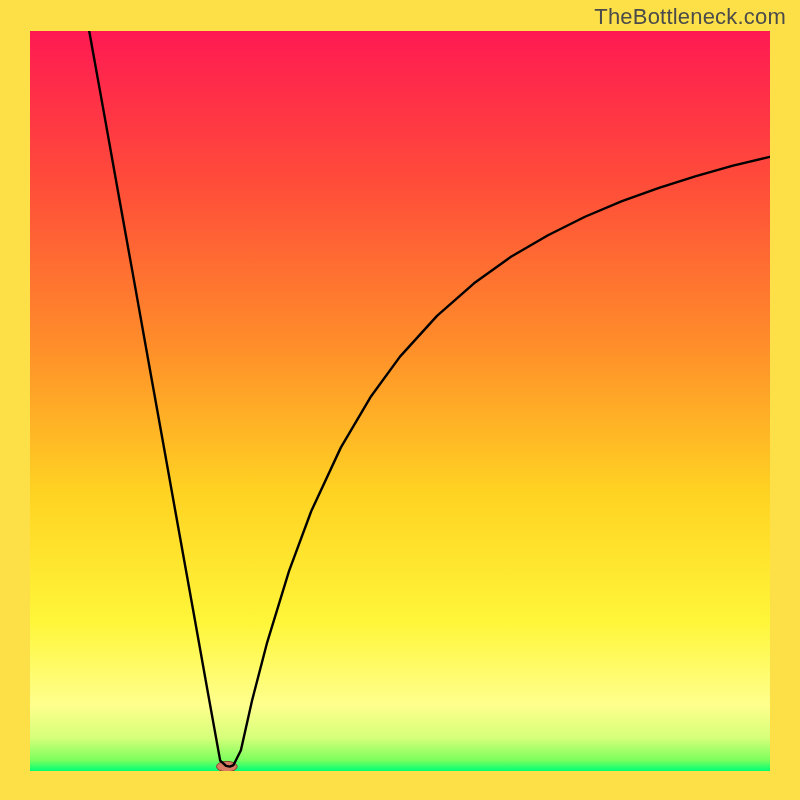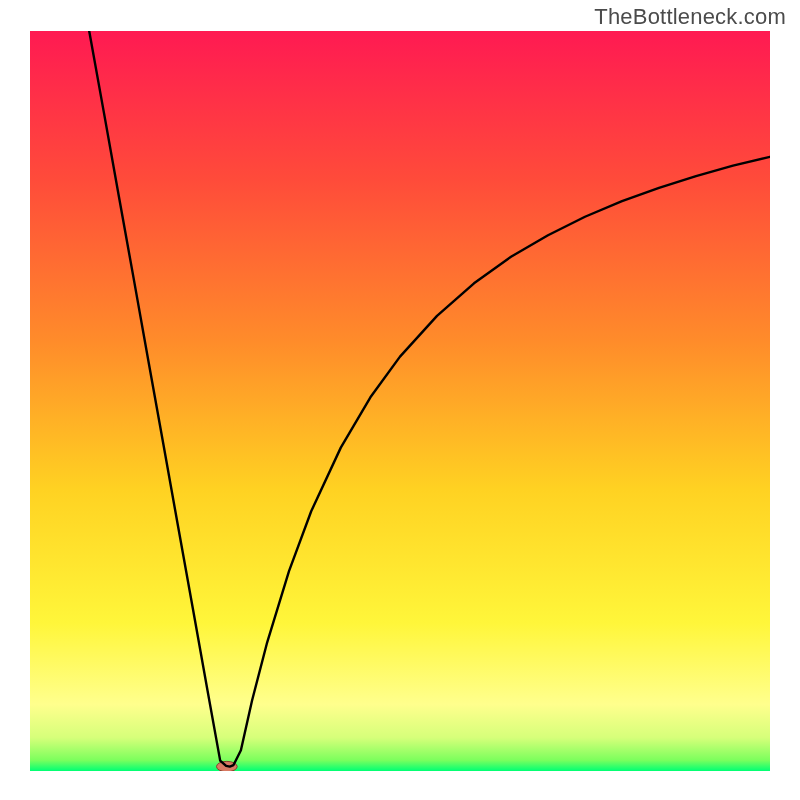--- a/index.html
+++ b/index.html
@@ -8,21 +8,21 @@
     width: 800px;
     height: 800px;
     overflow: hidden;
     background: #000;
     font-family: Arial, Helvetica, sans-serif;
   }
   .frame {
     position: relative;
     width: 800px;
     height: 800px;
-    background: #ffffff;
+    background: #fde047;
   }
   .watermark {
     position: absolute;
     top: 4px;
     right: 14px;
     color: #4b4b4b;
     font-size: 22px;
     letter-spacing: 0.2px;
     font-weight: 400;
     z-index: 5;

